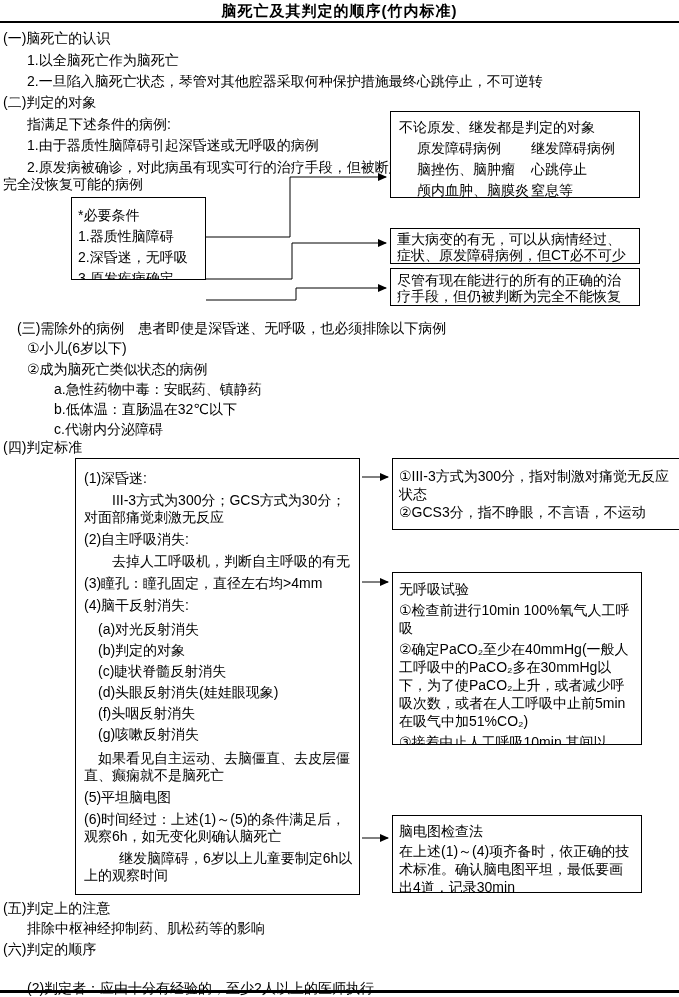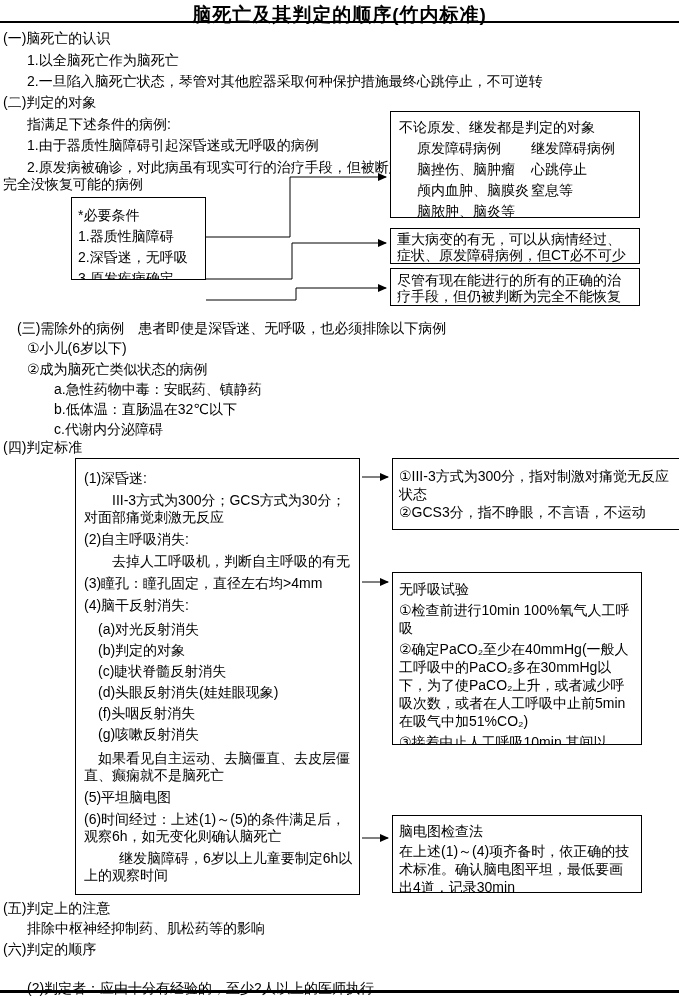--- a/index.html
+++ b/index.html
@@ -4,34 +4,34 @@
 <style>
   * { margin:0; padding:0; box-sizing:border-box; }
   html,body { background:#fff; }
   .page {
     position:relative; width:679px; height:997px; background:#ffffff;
     font-family:"Liberation Sans","DejaVu Sans",sans-serif;
     font-size:14px; color:#000; overflow:hidden;
   }
   .title {
     position:absolute; top:2px; left:0; width:679px; text-align:center;
-    font-size:19px; font-weight:bold; letter-spacing:1px;
+    font-size:15px; font-weight:bold; letter-spacing:1px;
   }
   .rule { position:absolute; left:0; width:679px; background:#000; }
   .top-rule { top:21px; height:2px; }
   .bottom-rule { top:990px; height:3px; }
   .ln { position:absolute; white-space:nowrap; line-height:18px; }
   .box { position:absolute; border:1px solid #000; background:#fff; overflow:hidden; }
 
   
   .box-necessary { left:71px; top:197px; width:135px; height:83px; padding:7px 6px; }
   .box-necessary div { line-height:21px; white-space:nowrap; }
 
   
-  .box-targets { left:390px; top:111px; width:250px; height:107px; padding:5px 8px; }
+  .box-targets { left:390px; top:111px; width:250px; height:87px; padding:5px 8px; }
   .box-targets .bt-head { line-height:21px; }
   .bt-row { display:flex; line-height:21px; }
   .bt-c1 { width:132px; padding-left:18px; }
   .bt-c2 { flex:1; }
 
   .box-ct { left:390px; top:228px; width:250px; height:36px; padding:2px 6px; line-height:16px; }
   .box-norecovery { left:390px; top:268px; width:250px; height:38px; padding:3px 6px; line-height:16px; }
 
   
   .box-criteria { left:75px; top:458px; width:285px; height:437px; padding:6px 6px 0 8px; }

